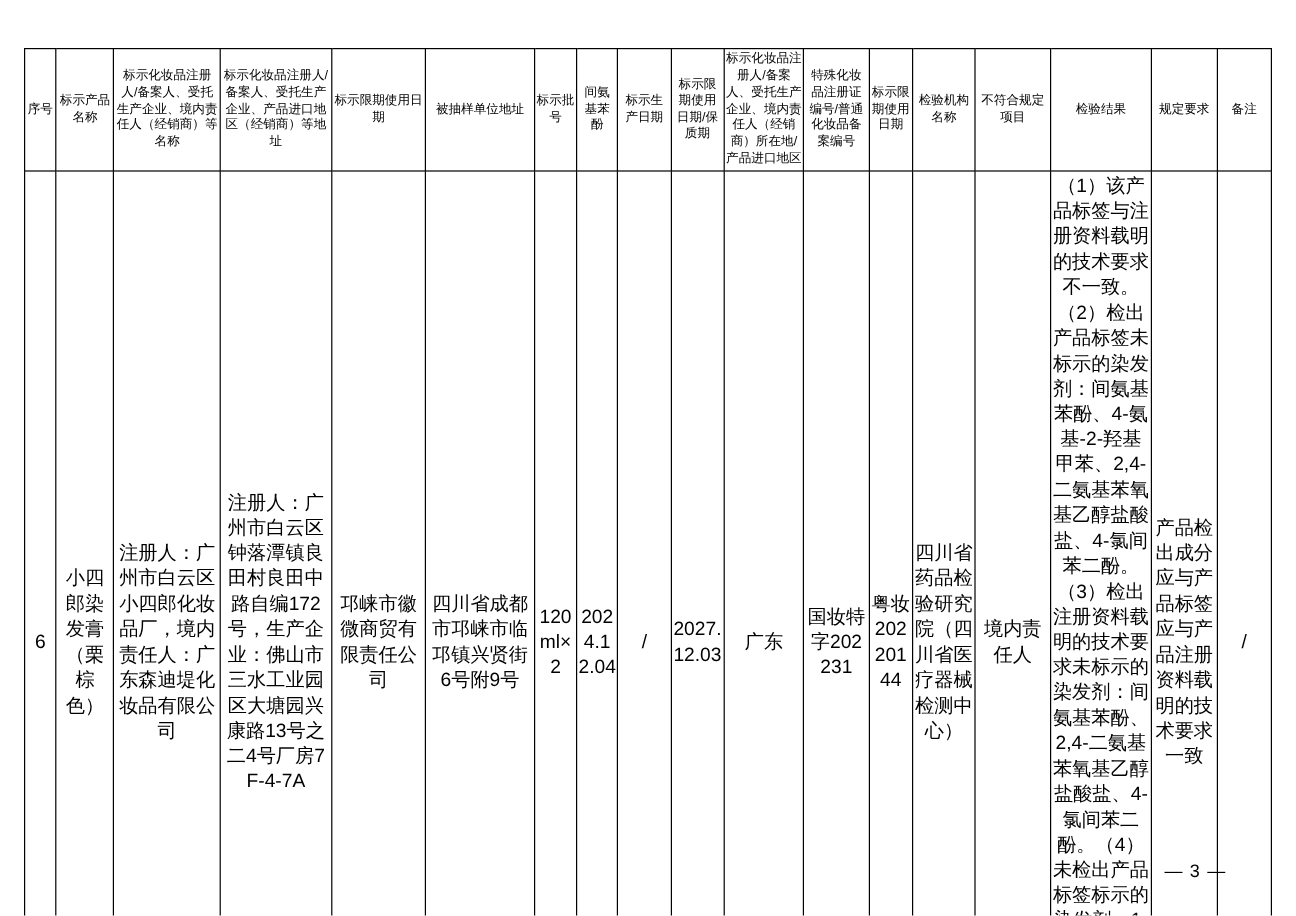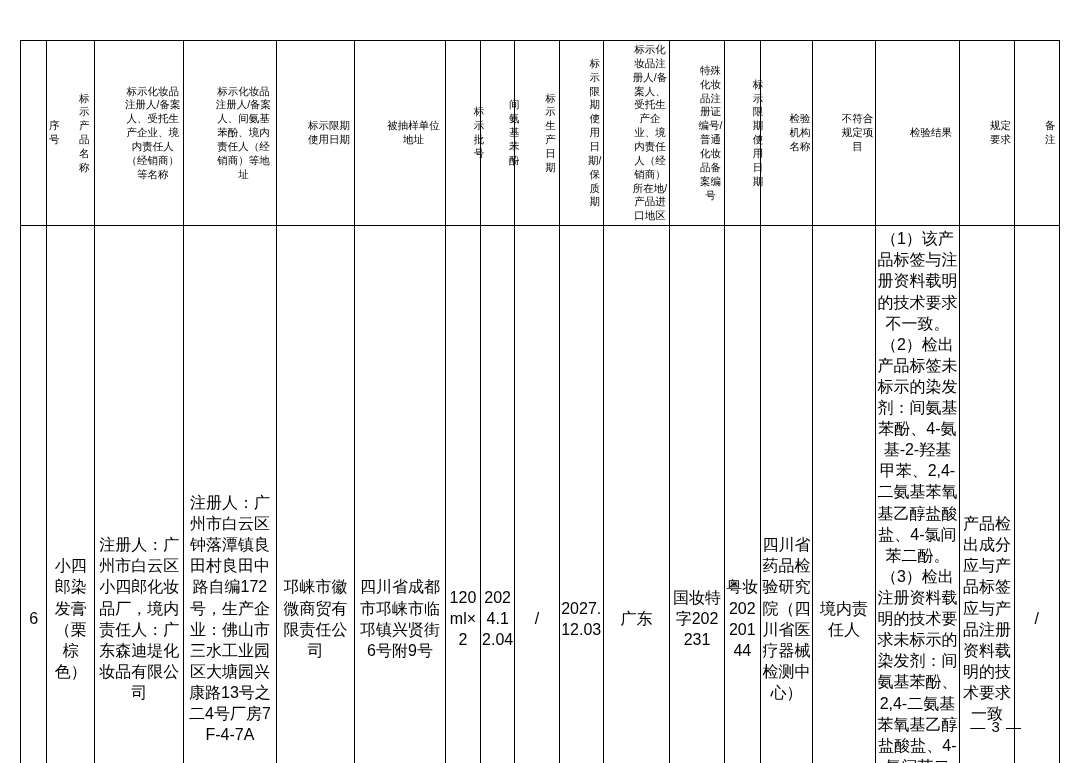--- a/index.html
+++ b/index.html
@@ -38,21 +38,20 @@
     text-align: center;
     padding: 2px 1px;
     line-height: 1.32;
     word-break: break-all;
     overflow-wrap: anywhere;
   }
   table.report th {
     font-weight: normal;
     font-size: 10.5px;
     height: 92px;
-    padding-left: 28px;
   }
   table.report td {
     font-size: 16px;
   }
   
   col.c0  { width: 26px; }
   col.c1  { width: 48px; }
   col.c2  { width: 88px; }
   col.c3  { width: 92px; }
   col.c4  { width: 78px; }
@@ -110,21 +109,21 @@
           <col class="c14">
           <col class="c15">
           <col class="c16">
           <col class="c17">
       </colgroup>
       <thead>
         <tr>
           <th>序号</th>
           <th>标示产品名称</th>
           <th>标示化妆品注册人/备案人、受托生产企业、境内责任人（经销商）等名称</th>
-          <th>标示化妆品注册人/备案人、间氨基苯酚、境内责任人（经销商）等地址</th>
+          <th>标示化妆品注册人/备案人、受托生产企业、产品进口地区（经销商）等地址</th>
           <th>标示限期使用日期</th>
           <th>被抽样单位地址</th>
           <th>标示批号</th>
           <th>间氨基苯酚</th>
           <th>标示生产日期</th>
           <th>标示限期使用日期/保质期</th>
           <th>标示化妆品注册人/备案人、受托生产企业、境内责任人（经销商）所在地/产品进口地区</th>
           <th>特殊化妆品注册证编号/普通化妆品备案编号</th>
           <th>标示限期使用日期</th>
           <th>检验机构名称</th>

